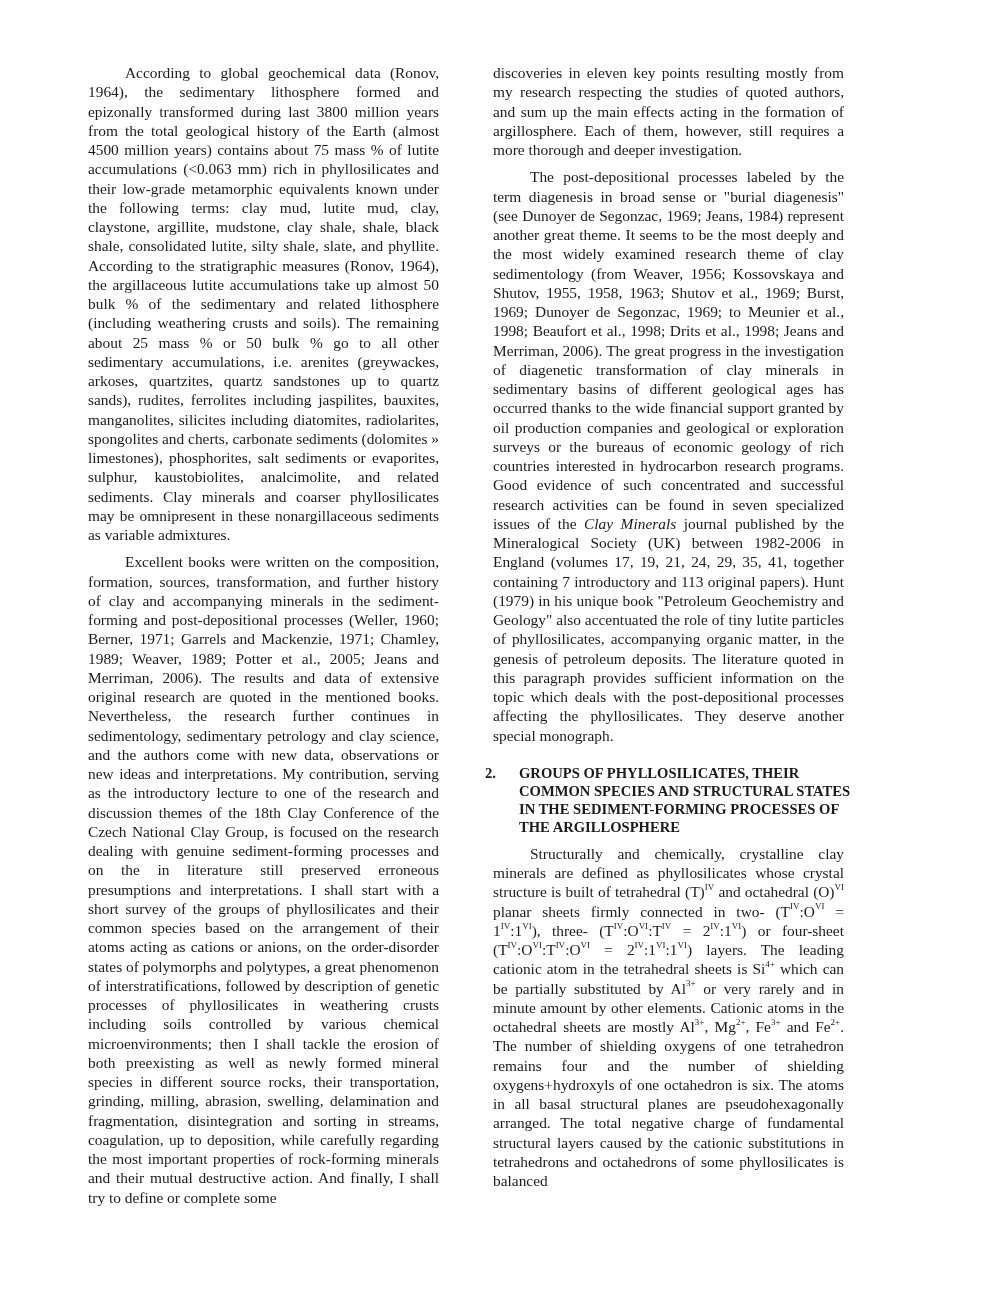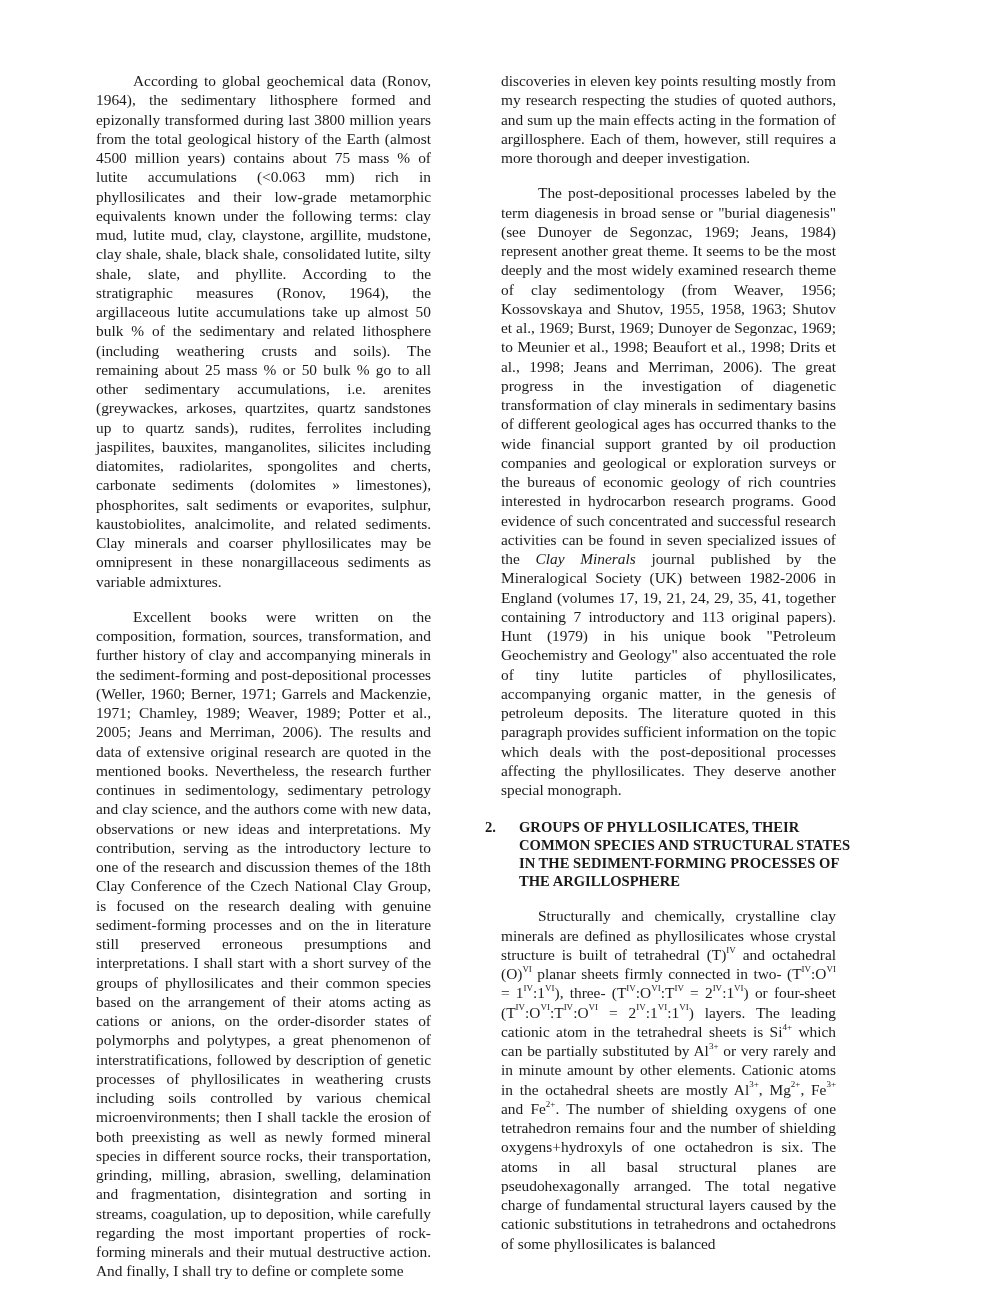--- a/index.html
+++ b/index.html
@@ -2,21 +2,21 @@
 <html><head>
 <meta charset="utf-8">
 <style>
   html, body { margin: 0; padding: 0; background: #ffffff; }
   body { width: 992px; height: 1313px; position: relative; overflow: hidden;
          font-family: "Liberation Serif", "DejaVu Serif", serif; color: #1a1a1a; }
   .col { position: absolute; top: 55px; width: 367px; font-size: 15.4px; line-height: 19.25px;
          text-align: justify; hyphens: none; }
   .col.left { left: 80px; }
   .col.right { left: 485px; }
-  p { margin: 16px; }
+  p { margin: 8px; }
   p.indent { text-indent: 37px; }
   .heading { margin: 19px 0 0 0; font-weight: bold; font-size: 14.6px; line-height: 18px;
              display: flex; text-align: left; }
   .heading .num { width: 34px; flex: none; }
   .heading .htxt { flex: 1; }
   sup { font-size: 9px; line-height: 0; position: relative; top: -1px; vertical-align: super; }
   i { font-style: italic; }
 </style>
 </head>
 <body>

